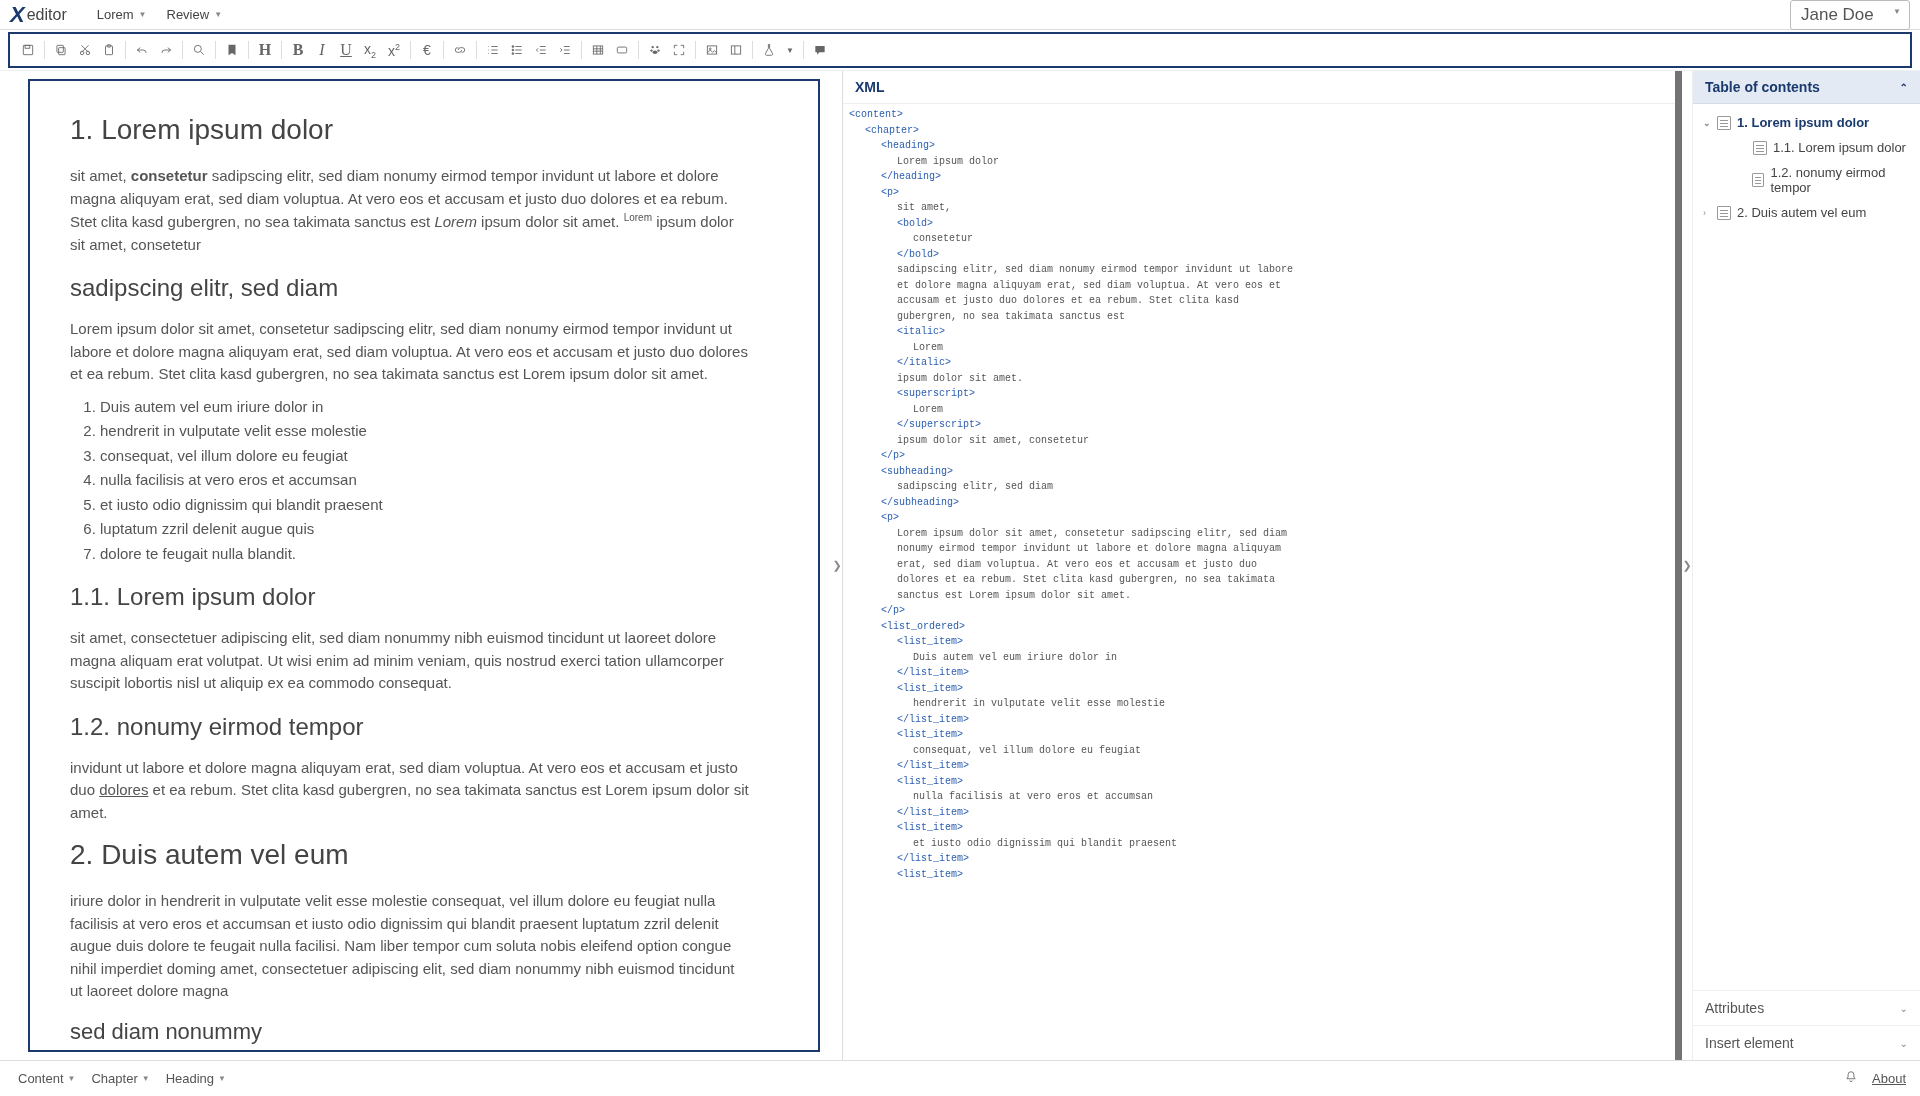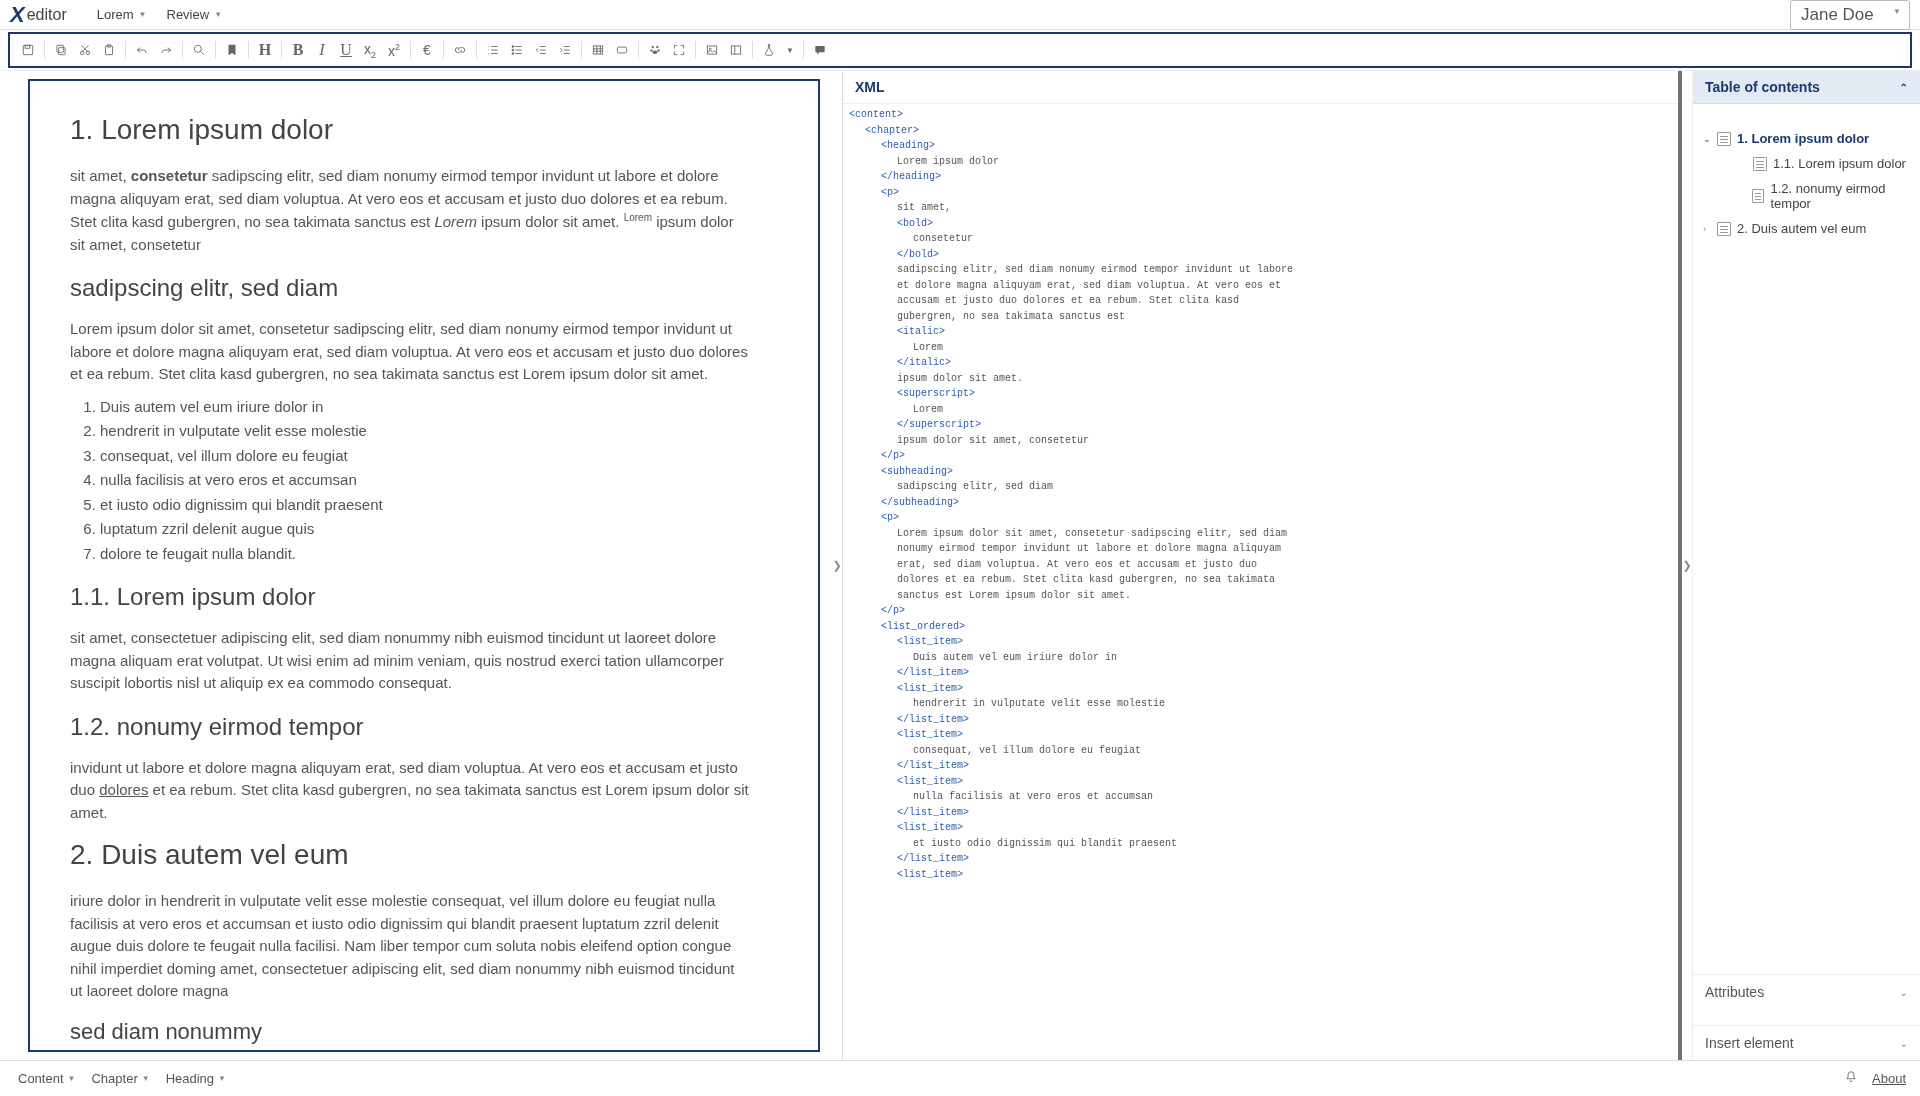--- a/index.html
+++ b/index.html
@@ -45,28 +45,28 @@
 .editor-content ol li { margin: 2px 0; }
 .editor-content .bold { font-weight: bold; }
 .editor-content .italic { font-style: italic; }
 .editor-content .supers { font-size: 10px; vertical-align: super; }
 .editor-content .ul { text-decoration: underline; }
 
 
 .splitter { width: 10px; display: flex; align-items: center; justify-content: center; cursor: pointer; }
 .splitter .chev { color: #888; font-size: 11px; }
 
-.xml-pane { flex: 1; display: flex; flex-direction: column; border-left: 1px solid #ddd; border-right: 4px solid #737373; overflow: hidden; min-width: 300px; }
+.xml-pane { flex: 1; display: flex; flex-direction: column; border-left: 1px solid #ddd; border-right: 7px solid #737373; overflow: hidden; min-width: 300px; }
 .xml-header { padding: 8px 12px; border-bottom: 1px solid #eee; color: #1a3a6e; font-weight: 600; font-size: 14px; }
 .xml-body { flex: 1; overflow: auto; padding: 3px 6px; font-family: Consolas, "Courier New", monospace; font-size: 10px; line-height: 1.55; white-space: pre; color: #555; }
 .xml-body .tag { color: #2a5db0; }
 .xml-body .line { position: relative; }
 .xml-body .ind { display: inline-block; border-left: 1px dotted #ccc; width: 16px; height: 100%; vertical-align: top; }
 
-.right-pane { width: 228px; display: flex; flex-direction: column; border-left: 1px solid #eee; gap: 16px; }
+.right-pane { width: 228px; display: flex; flex-direction: column; border-left: 1px solid #eee; }
 .panel-header { background: #e3eaf4; color: #1a3a6e; padding: 8px 12px; font-weight: 600; font-size: 14px; display: flex; justify-content: space-between; align-items: center; cursor: pointer; border-bottom: 1px solid #d5dce8; }
 .panel-header .chev { font-size: 10px; }
 .toc-body { flex: 1; overflow: auto; padding: 6px 0; }
 .toc-item { display: flex; align-items: center; padding: 5px 6px 5px 10px; font-size: 13px; color: #444; cursor: pointer; }
 .toc-item.level-0 { padding-left: 10px; }
 .toc-item.level-1 { padding-left: 46px; }
 .toc-item.active { color: #1a3a6e; font-weight: 600; }
 .toc-item .exp { width: 14px; font-size: 9px; color: #888; }
 .toc-item .pageicon { width: 14px; height: 14px; border: 1px solid #999; margin-right: 6px; position: relative; border-radius: 1px; }
 .toc-item .pageicon::before { content: ""; position: absolute; top: 3px; left: 2px; right: 2px; height: 1px; background: #999; box-shadow: 0 3px 0 #999, 0 6px 0 #999; }

